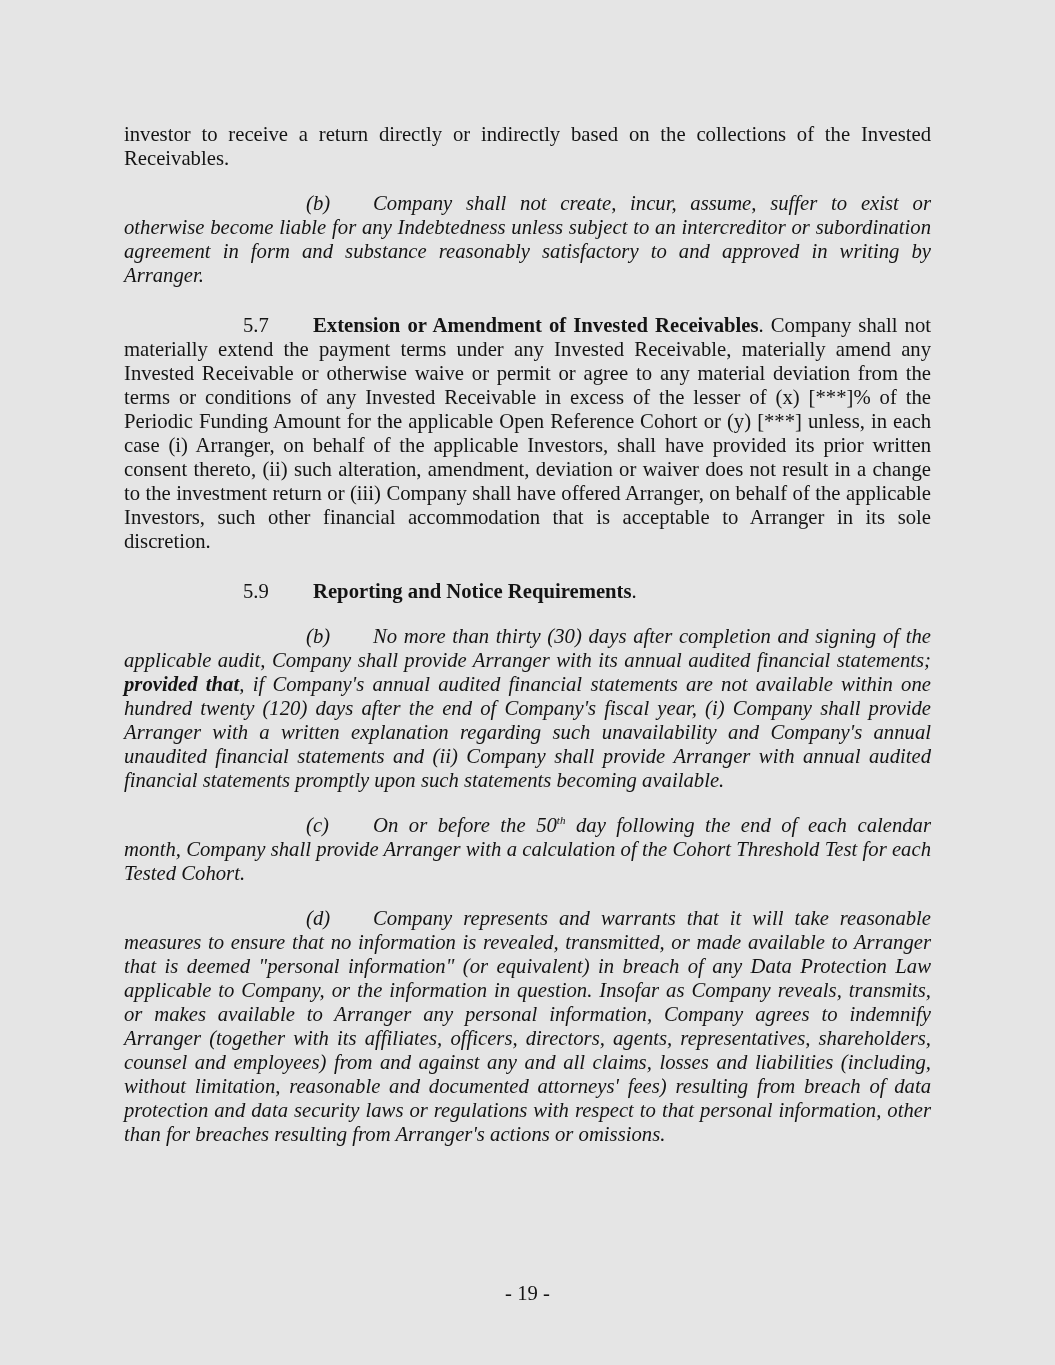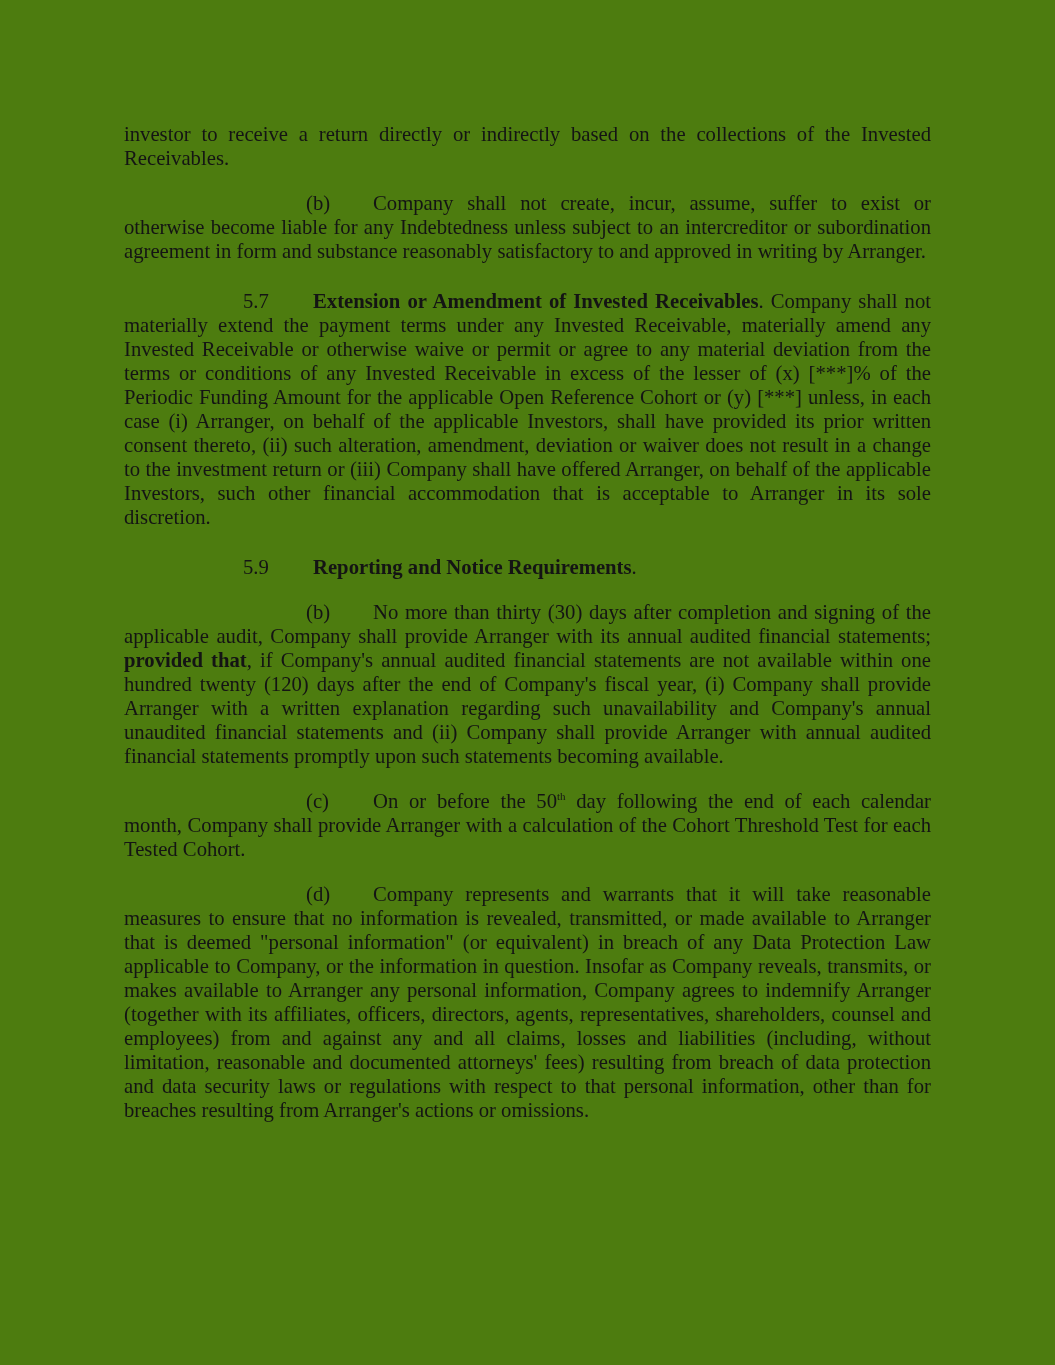--- a/index.html
+++ b/index.html
@@ -4,21 +4,21 @@
 <style>
   html, body {
     margin: 0;
     padding: 0;
     background: #ffffff;
   }
   .page {
     position: relative;
     width: 1055px;
     height: 1365px;
-    background: #4d7c0f;
+    background: #e5e5e5;
     font-family: "Liberation Serif", "DejaVu Serif", serif;
     color: #141414;
     overflow: hidden;
   }
   .content {
     position: absolute;
     left: 124px;
     top: 122px;
     width: 807px;
     font-size: 20.7px;
@@ -37,20 +37,21 @@
     margin-top: 26px;
   }
   .num-section {
     display: inline-block;
     width: 70px;
     text-indent: 0;
   }
   
   .indent-sub {
     text-indent: 182px;
+    font-style: italic;
   }
   .num-sub {
     display: inline-block;
     width: 67px;
     text-indent: 0;
   }
   .b {
     font-weight: bold;
   }
   sup.ord {
@@ -85,13 +86,14 @@
 
 
     <p class="para indent-sub"><span class="num-sub">(b)</span><span>No more than thirty (30) days after completion and signing of the applicable audit, Company shall provide Arranger with its annual audited financial statements; </span><span class="b">provided that</span><span>, if Company's annual audited financial statements are not available within one hundred twenty (120) days after the end of Company's fiscal year, (i) Company shall provide Arranger with a written explanation regarding such unavailability and Company's annual unaudited financial statements and (ii) Company shall provide Arranger with annual audited financial statements promptly upon such statements becoming available.</span></p>
 
     <p class="para indent-sub"><span class="num-sub">(c)</span><span>On or before the 50</span><sup class="ord">th</sup><span> day following the end of each calendar month, Company shall provide Arranger with a calculation of the Cohort Threshold Test for each Tested Cohort.</span></p>
 
     <p class="para indent-sub"><span class="num-sub">(d)</span><span>Company represents and warrants that it will take reasonable measures to ensure that no information is revealed, transmitted, or made available to Arranger that is deemed "personal information" (or equivalent) in breach of any Data Protection Law applicable to Company, or the information in question. Insofar as Company reveals, transmits, or makes available to Arranger any personal information, Company agrees to indemnify Arranger (together with its affiliates, officers, directors, agents, representatives, shareholders, counsel and employees) from and against any and all claims, losses and liabilities (including, without limitation, reasonable and documented attorneys' fees) resulting from breach of data protection and data security laws or regulations with respect to that personal information, other than for breaches resulting from Arranger's actions or omissions.</span></p>
 
   </div>
 
+  <div class="footer">- 19 -</div>
 </div>
 
 </body></html>

